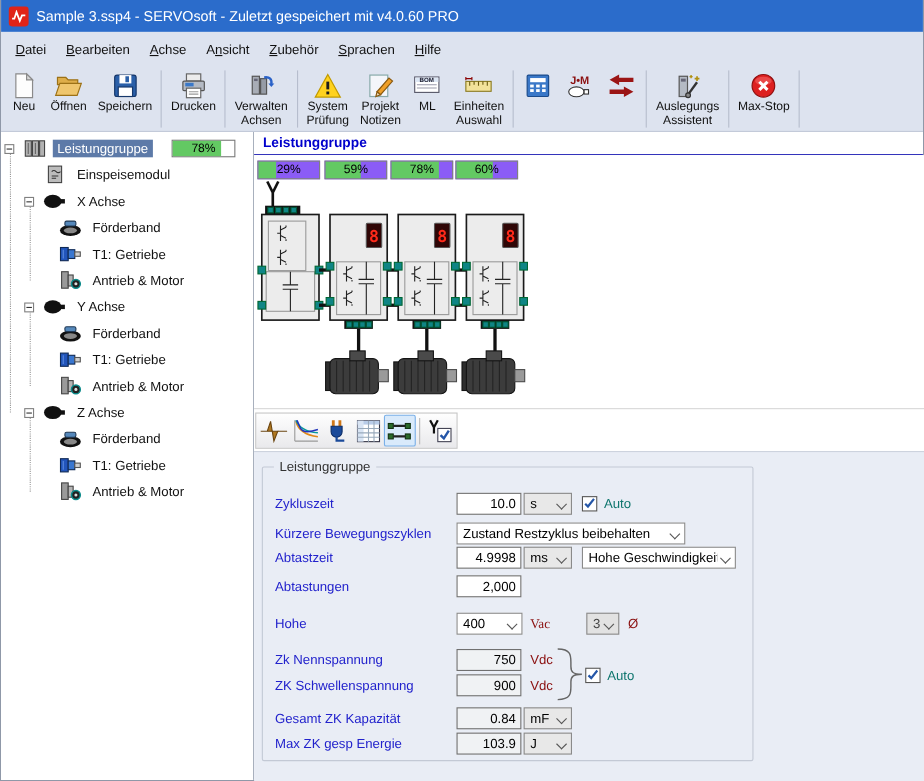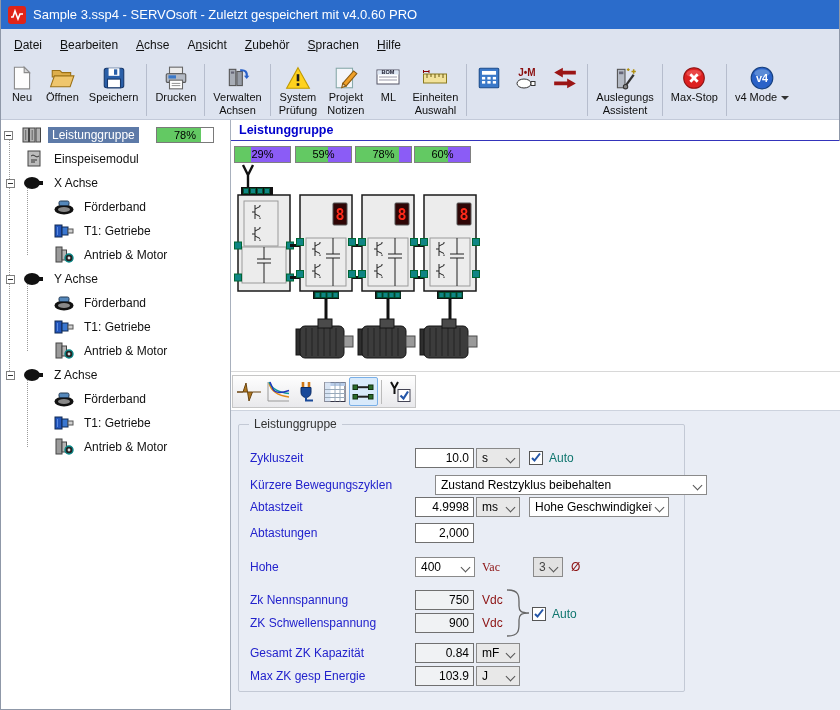--- a/index.html
+++ b/index.html
@@ -29,21 +29,21 @@
   .tb-caret { display:inline-block; width:0; height:0; border-left:4px solid transparent; border-right:4px solid transparent; border-top:4px solid #333; margin-left:4px; vertical-align:middle; }
 
   
   .appbody { flex:1; display:flex; background:#fff; min-height:0; }
 
   
   .tree-panel { width:230px; flex:none; background:#fff; border-right:1px solid #a8b0bd; position:relative; padding-top:3px; }
   .tguide { position:absolute; width:0; border-left:1px dotted #9a9a9a; }
   .trow { display:flex; align-items:center; height:24px; position:relative; cursor:default; }
   .lvl0 { padding-left:3px; }
-  .lvl1 { padding-left:5px; }
+  .lvl1 { padding-left:21px; }
   .lvl2 { padding-left:35px; }
   .expander { width:9px; height:9px; border:1px solid #808080; background:#fff; position:relative; margin-right:8px; flex:none; }
   .expander::after { content:""; position:absolute; left:1px; right:1px; top:3px; height:1px; background:#333; }
   .noexp { width:17px; flex:none; }
   .ticon { width:22px; height:18px; margin-right:5px; flex:none; }
   .ticon svg { width:22px; height:18px; }
   .tlabel { white-space:nowrap; padding:1px 4px; }
   .tlabel.sel { background:#5d7aa8; color:#fff; }
   .tree-progress { position:absolute; left:155px; top:7px; width:58px; height:16px; border:1px solid #7a7a7a; background:#fff; }
   .pfill { position:absolute; left:0; top:0; bottom:0; background:#63c963; }
@@ -289,32 +289,20 @@
             <svg viewBox="0 0 24 24">
               <circle cx="12" cy="12" r="9.5" fill="#dd2020" stroke="#8f0f0f"></circle>
               <ellipse cx="12" cy="8" rx="7" ry="3.5" fill="#f46a6a" opacity="0.55"></ellipse>
               <path d="M8.6 8.6 L15.4 15.4 M15.4 8.6 L8.6 15.4" stroke="#fff" stroke-width="2.6"></path>
             </svg>
           </span>
         <span class="tb-lbl">Max-Stop</span>
       </div>
     </div>
     <div class="tb-sep"></div>
-    <div class="tb-group">
-      <div class="tb-btn">
-        <span class="tb-ico">
-            <svg viewBox="0 0 24 24">
-              <circle cx="12" cy="12" r="10" fill="#2a62c8" stroke="#17407e"></circle>
-              <ellipse cx="12" cy="7.5" rx="7" ry="3.5" fill="#7da6e0" opacity="0.6"></ellipse>
-              <text x="12" y="16" text-anchor="middle" font-family="Liberation Sans, sans-serif" font-size="10" font-weight="bold" fill="#fff">v4</text>
-            </svg>
-          </span>
-        <span class="tb-lbl"><span>v4 Mode</span><span class="tb-caret"></span></span>
-      </div>
-    </div>
   </div>
 
   <div class="appbody">
 
     <div class="tree-panel">
       <div class="tguide" style="left:8px; top:20px; height:235px;"></div>
       <div class="tguide" style="left:26px; top:68px; height:67px;"></div>
       <div class="tguide" style="left:26px; top:164px; height:67px;"></div>
       <div class="tguide" style="left:26px; top:260px; height:67px;"></div>
 
@@ -658,21 +646,21 @@
             <span class="cbx" style="left:290px;">
                 <svg viewBox="0 0 12 12">
                   <polyline points="2,6 4.5,8.5 10,1.5" fill="none" stroke="#2456a8" stroke-width="2"></polyline>
                 </svg>
               </span>
             <span class="cbx-lab" style="left:310px;">Auto</span>
           </div>
 
           <div class="frow" style="top:50px;">
             <span class="flabel">Kürzere Bewegungszyklen</span>
-            <div class="combo" style="left:176px; width:272px;margin-left:20px;">
+            <div class="combo" style="left:176px; width:208px;">
                 <span class="cval">Zustand Restzyklus beibehalten</span>
                 <span class="chev"></span>
               </div>
           </div>
 
           <div class="frow" style="top:72px;">
             <span class="flabel">Abtastzeit</span>
             <input class="num-input" style="left: 176px; width: 59px;" value="4.9998">
             <div class="combo gray" style="left:237px; width:44px;">
                 <span class="cval">ms</span>

